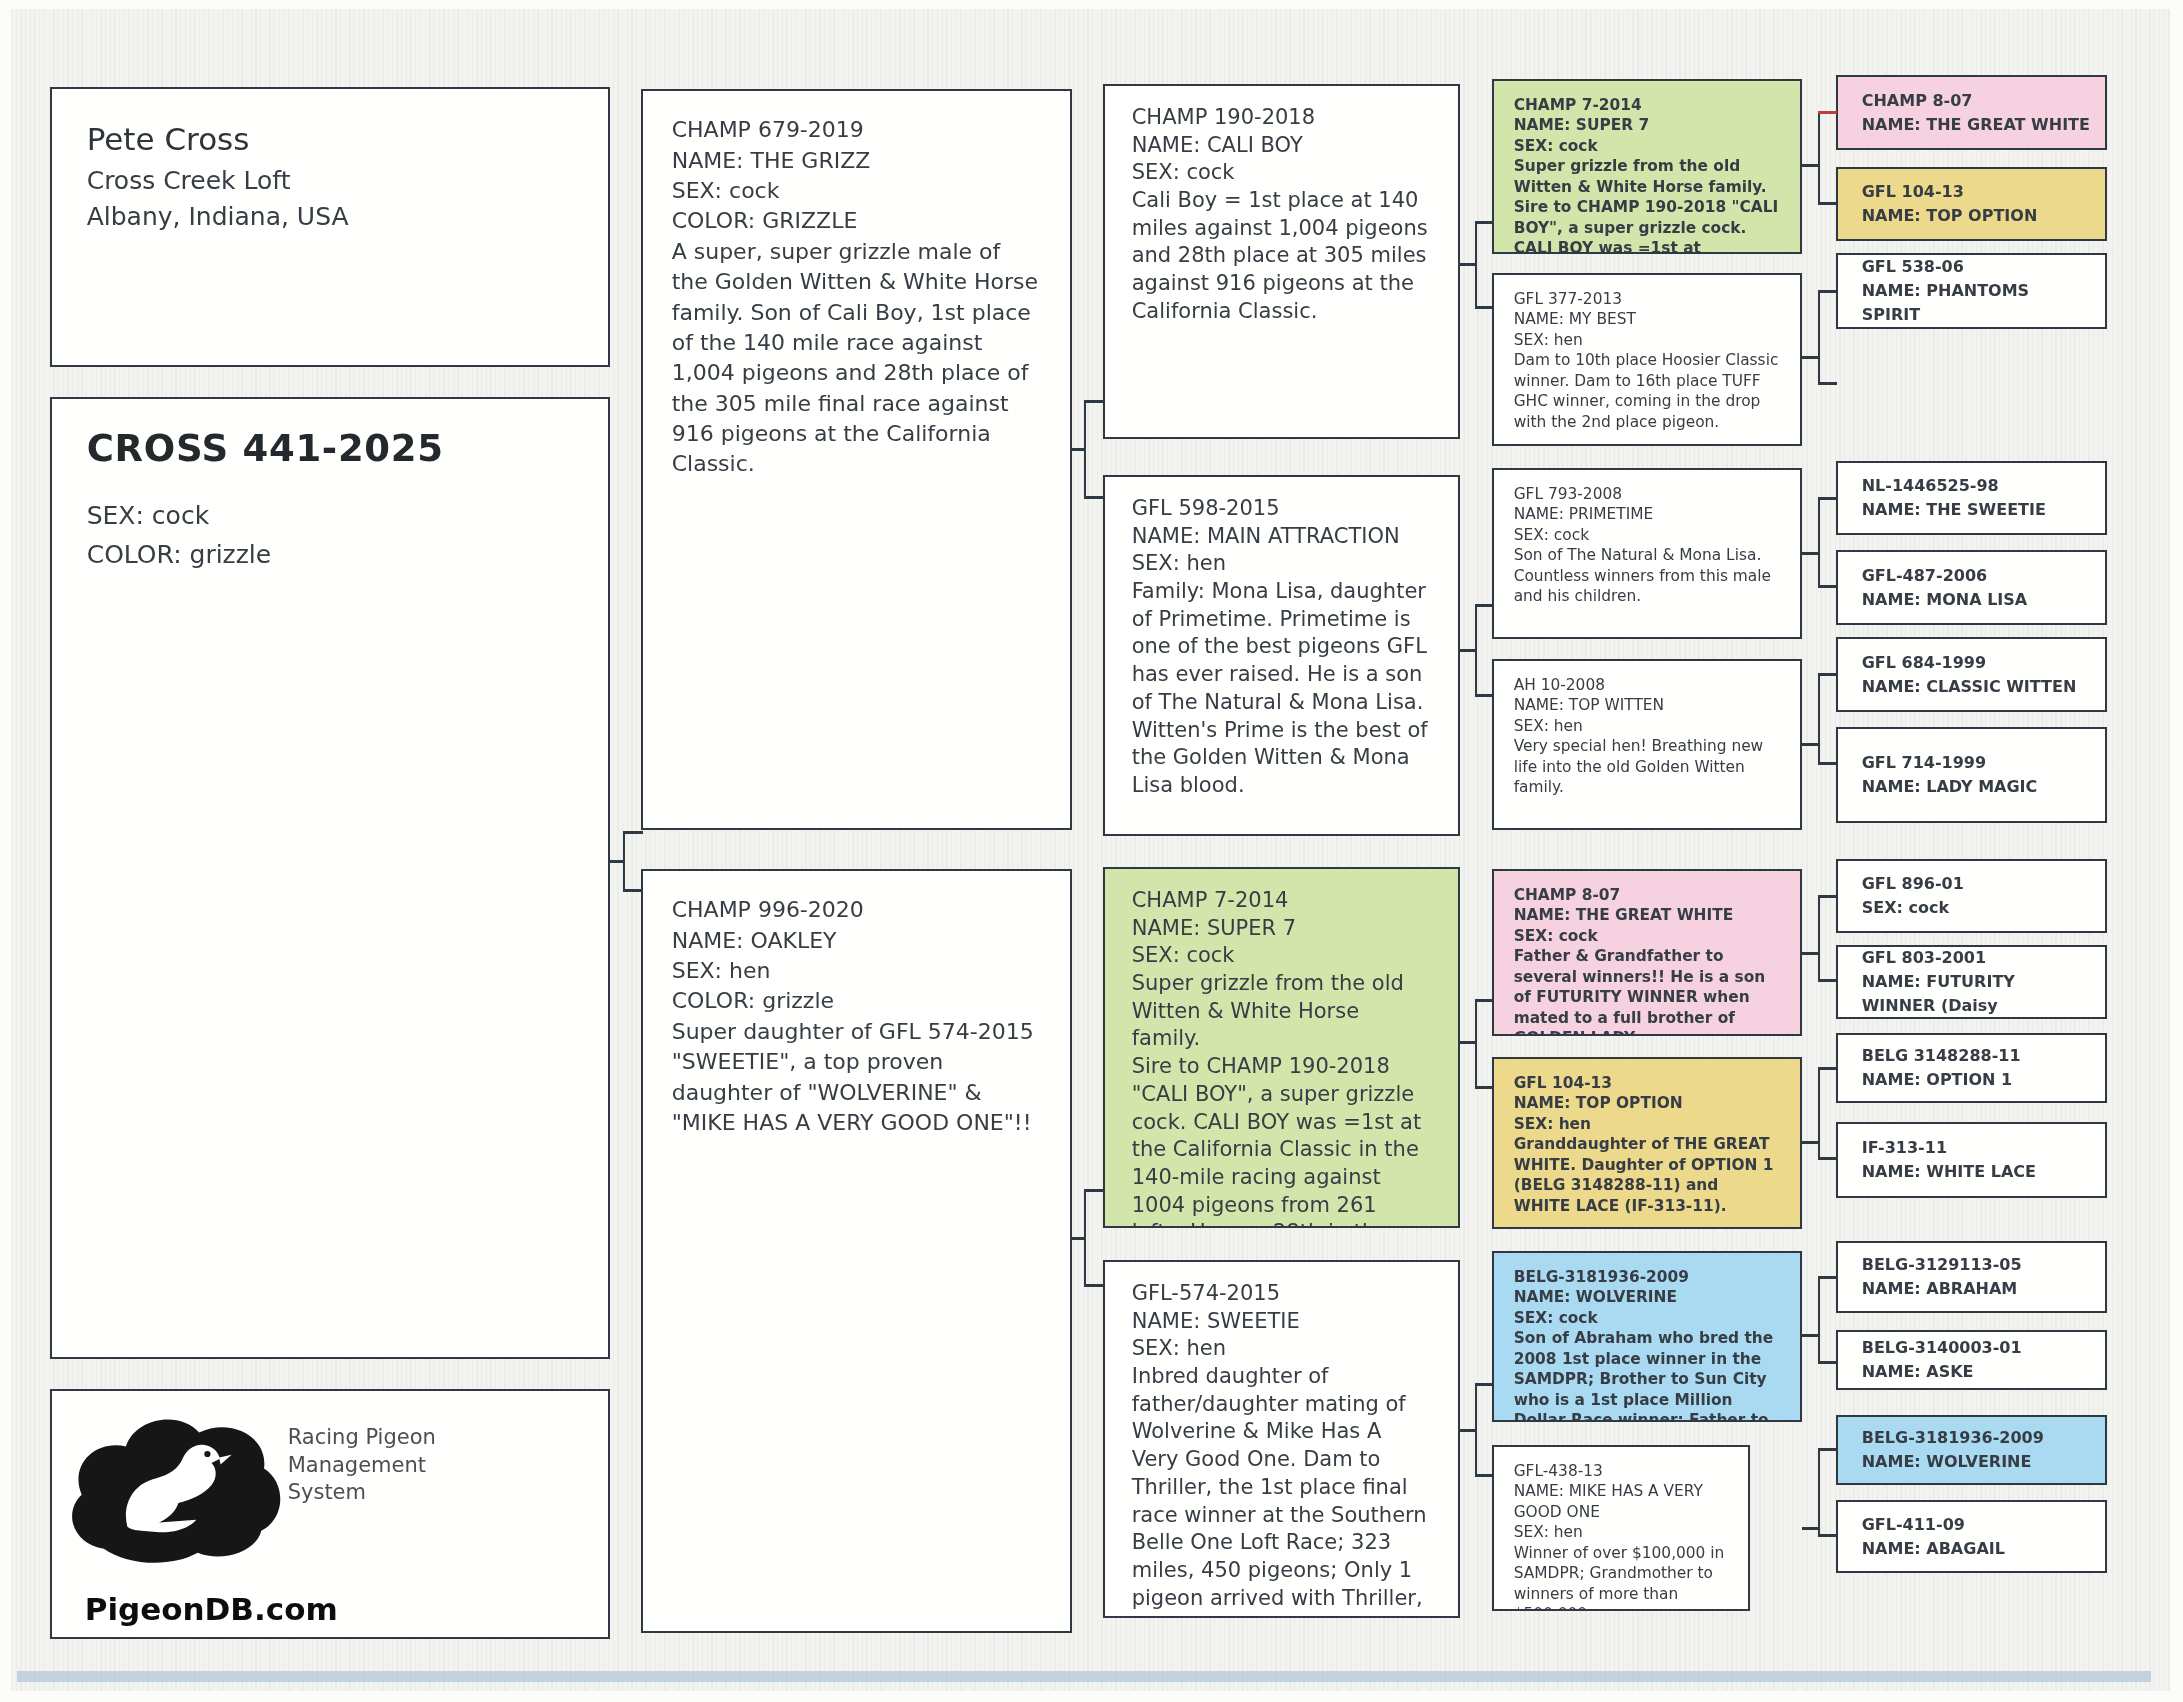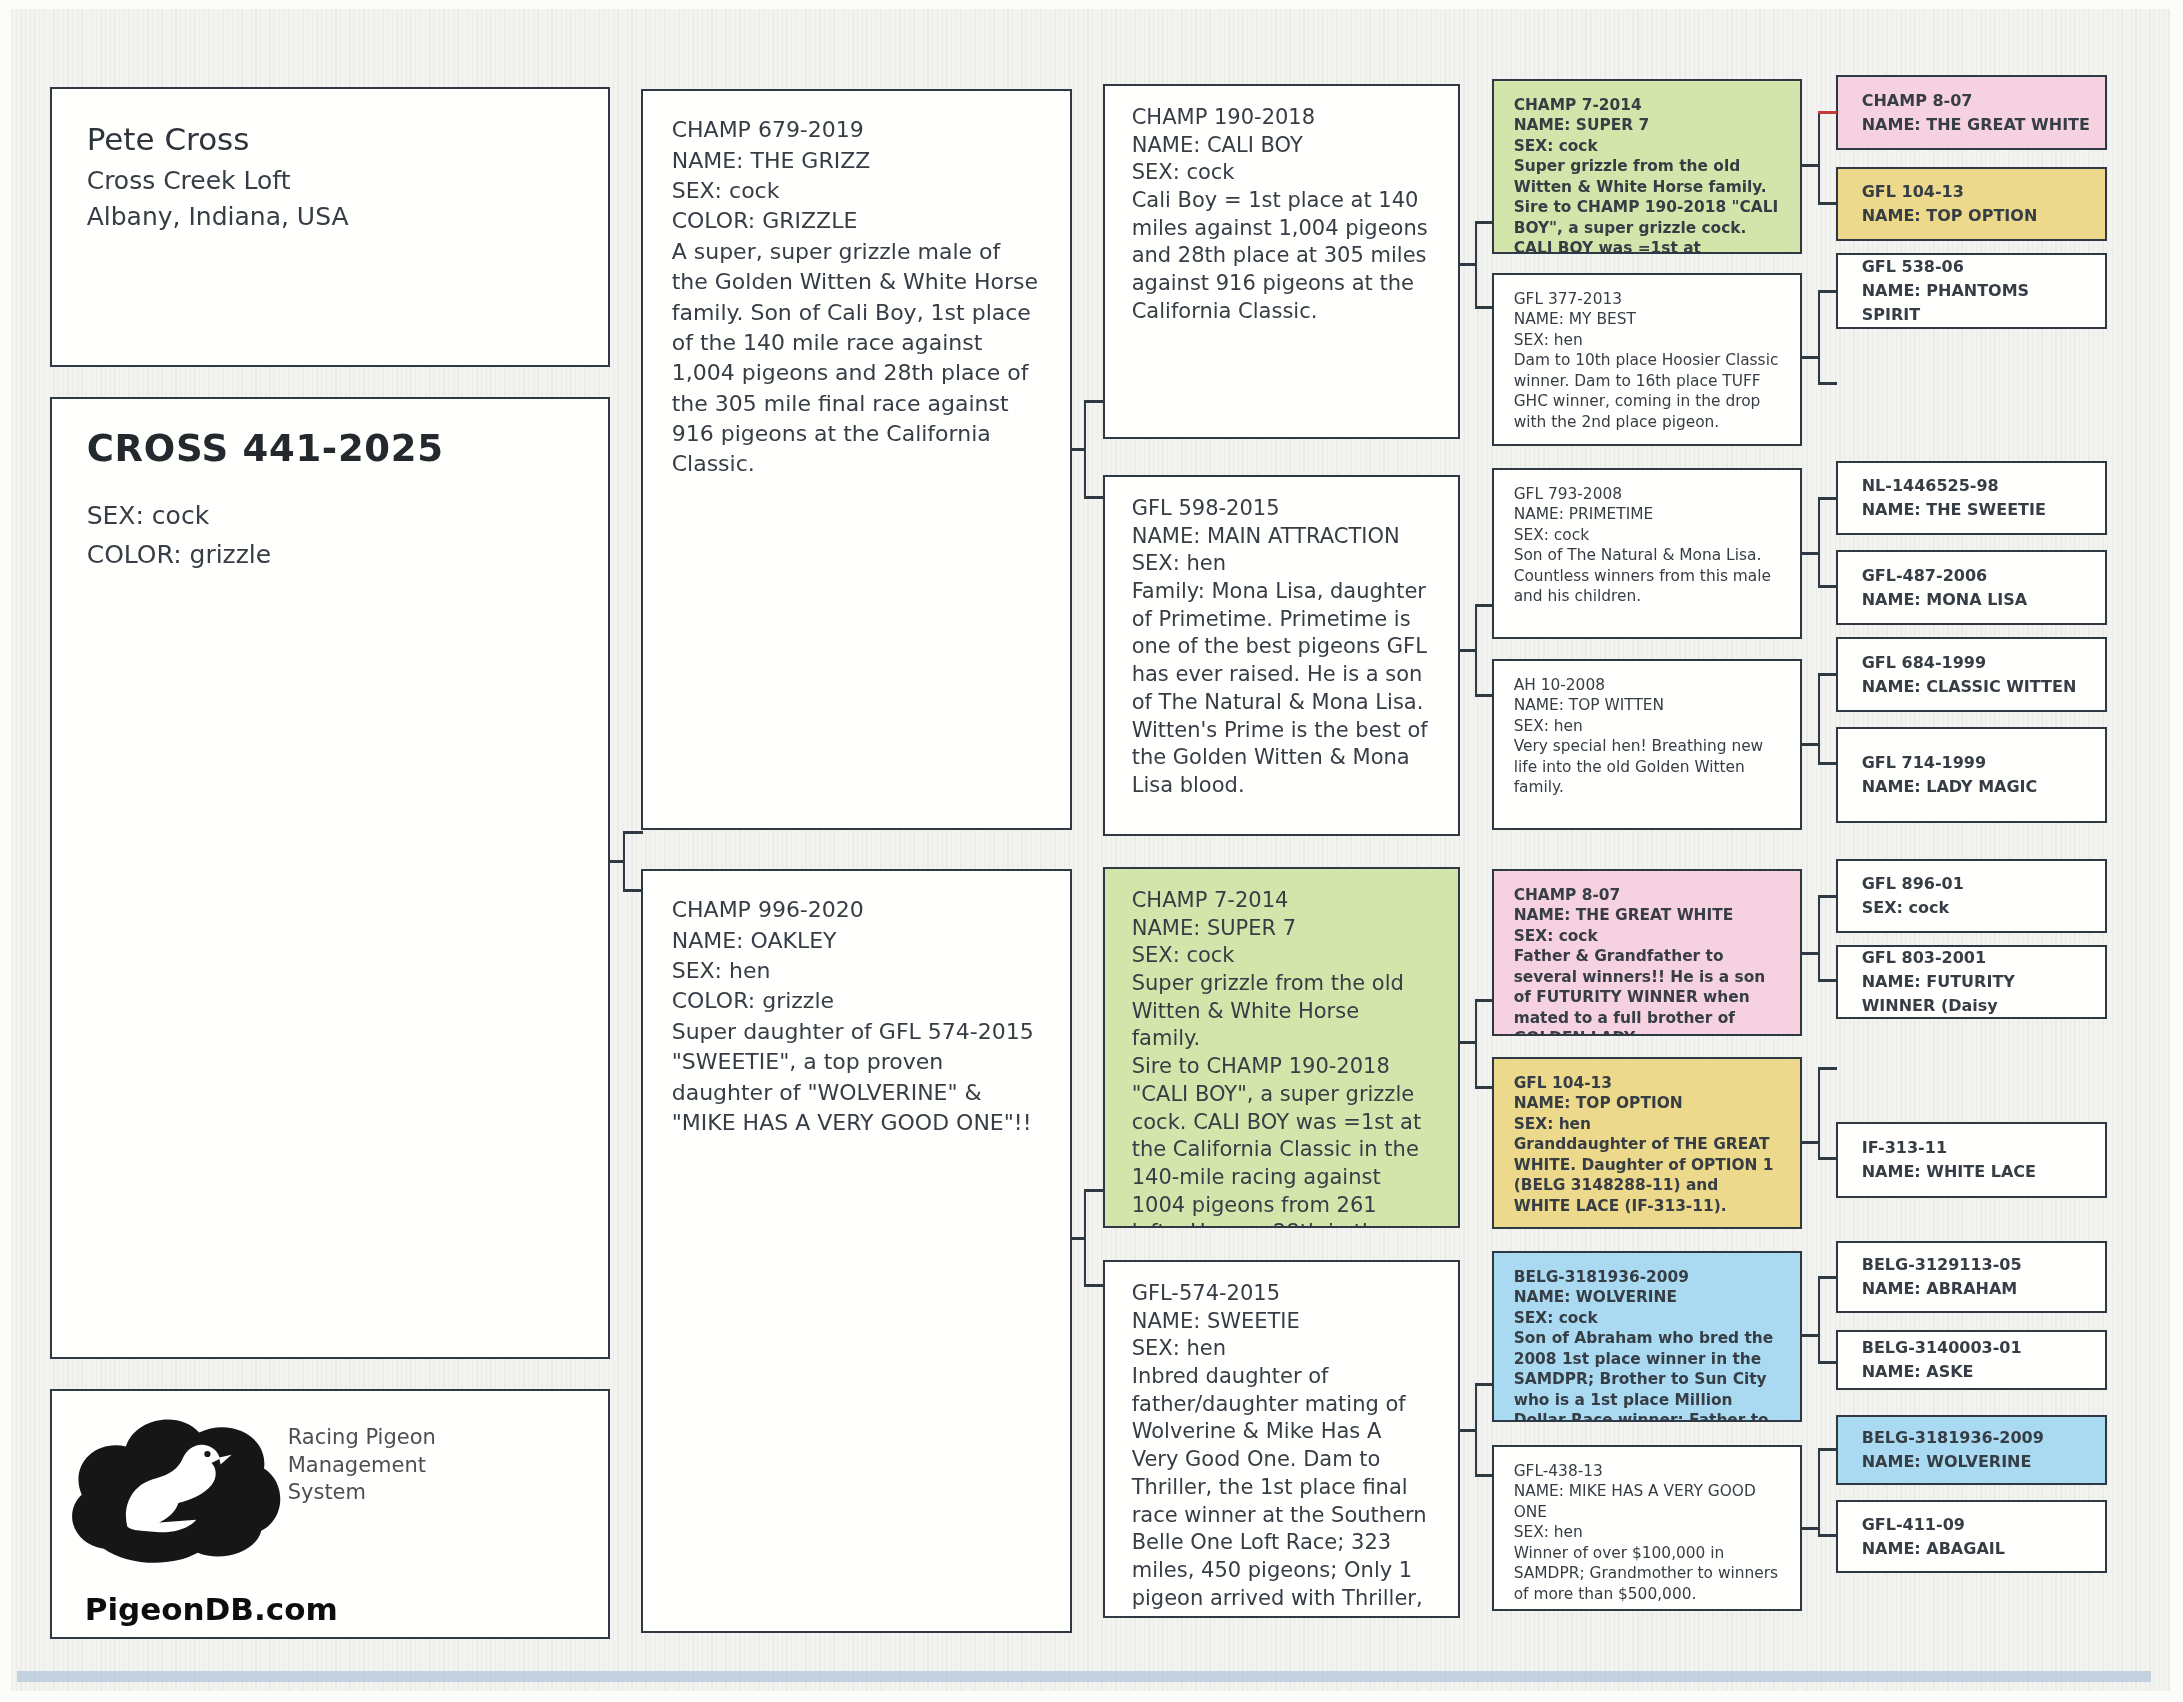--- a/index.html
+++ b/index.html
@@ -167,21 +167,21 @@
     <div class="t">Granddaughter of THE GREAT WHITE. Daughter of OPTION 1 (BELG 3148288-11) and WHITE LACE (IF-313-11).</div>
   </div>
 
   <div class="pbox g4 tint" style="left: 1481px; top: 1242px; width: 310px; height: 171px; background: rgb(169, 218, 242);">
     <div class="t">BELG-3181936-2009</div>
     <div class="t">NAME: WOLVERINE</div>
     <div class="t">SEX: cock</div>
     <div class="t">Son of Abraham who bred the 2008 1st place winner in the SAMDPR; Brother to Sun City who is a 1st place Million Dollar Race winner; Father to Mike Has A Very</div>
   </div>
 
-  <div class="pbox g4" style="left:1481px;top:1436px;width:310px;height:166px">
+  <div class="pbox g4" style="left:1481px;top:1436px;width:258px;height:166px">
     <div class="t">GFL-438-13</div>
     <div class="t">NAME: MIKE HAS A VERY GOOD ONE</div>
     <div class="t">SEX: hen</div>
     <div class="t">Winner of over $100,000 in SAMDPR; Grandmother to winners of more than $500,000.</div>
   </div>
 
   <div class="pbox g5" style="left: 1825px; top: 66px; width: 271px; height: 75px; background: rgb(246, 209, 224);">
     <div>CHAMP 8-07</div>
     <div>NAME: THE GREAT WHITE</div>
   </div>
@@ -209,20 +209,24 @@
     <div>GFL 714-1999</div>
     <div>NAME: LADY MAGIC</div>
   </div>
   <div class="pbox g5" style="left:1825px;top:850px;width:271px;height:74px">
     <div>GFL 896-01</div>
     <div>SEX: cock</div>
   </div>
   <div class="pbox g5" style="left:1825px;top:936px;width:271px;height:74px">
     <div>GFL 803-2001</div>
     <div>NAME: FUTURITY WINNER (Daisy</div>
+  </div>
+  <div class="pbox g5" style="left:1825px;top:1024px;width:271px;height:70px">
+    <div>BELG 3148288-11</div>
+    <div>NAME: OPTION 1</div>
   </div>
   <div class="pbox g5" style="left:1825px;top:1113px;width:271px;height:76px">
     <div>IF-313-11</div>
     <div>NAME: WHITE LACE</div>
   </div>
   <div class="pbox g5" style="left:1825px;top:1232px;width:271px;height:72px">
     <div>BELG-3129113-05</div>
     <div>NAME: ABRAHAM</div>
   </div>
   <div class="pbox g5" style="left:1825px;top:1321px;width:271px;height:60px">

